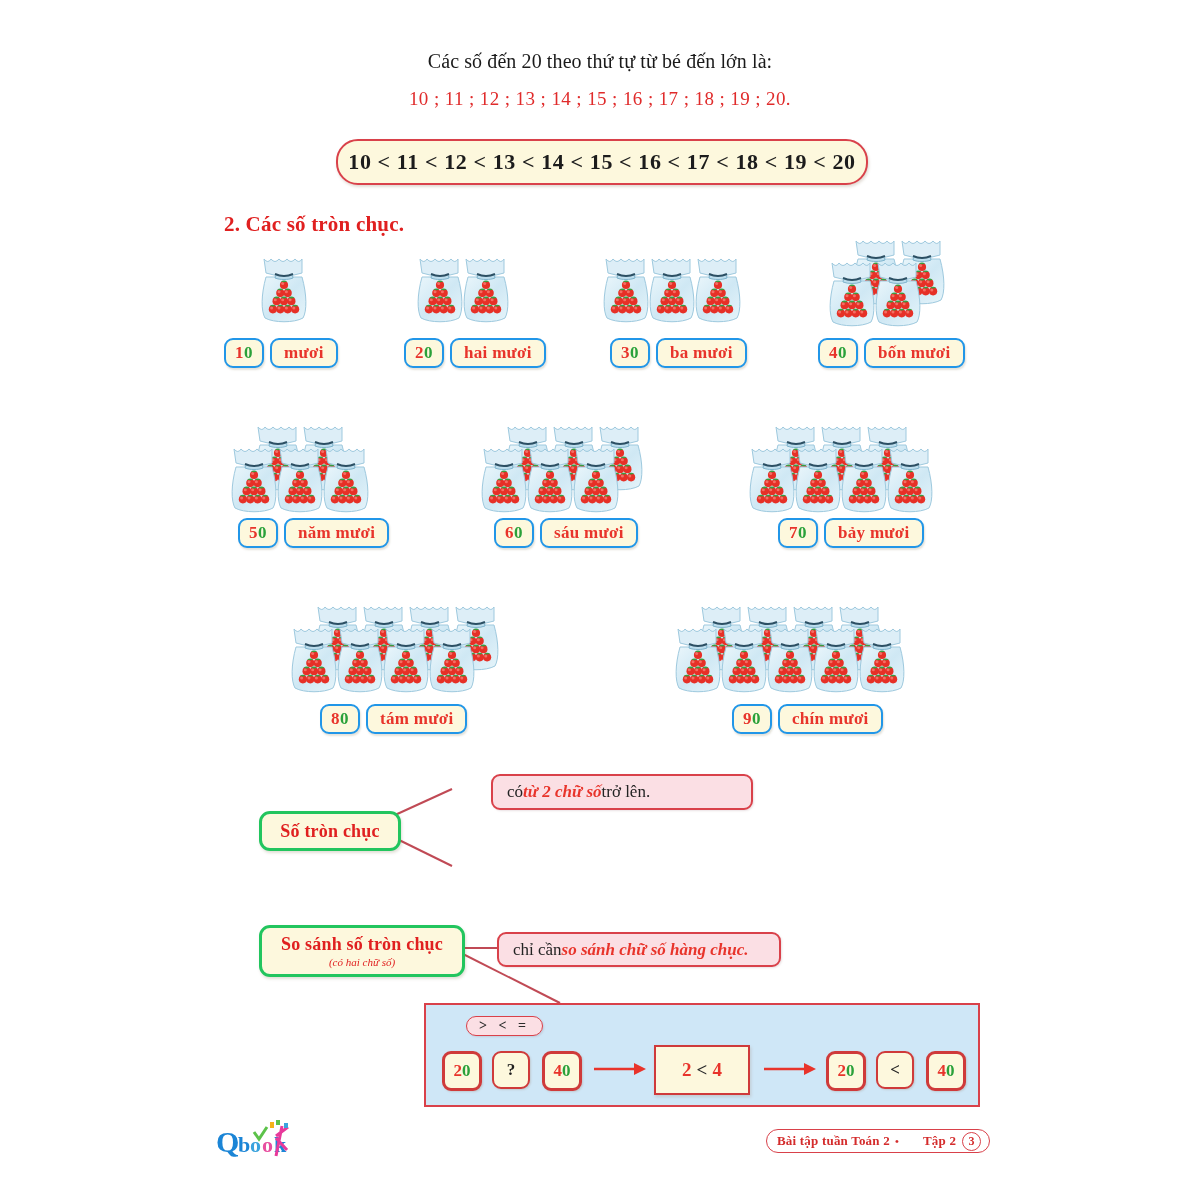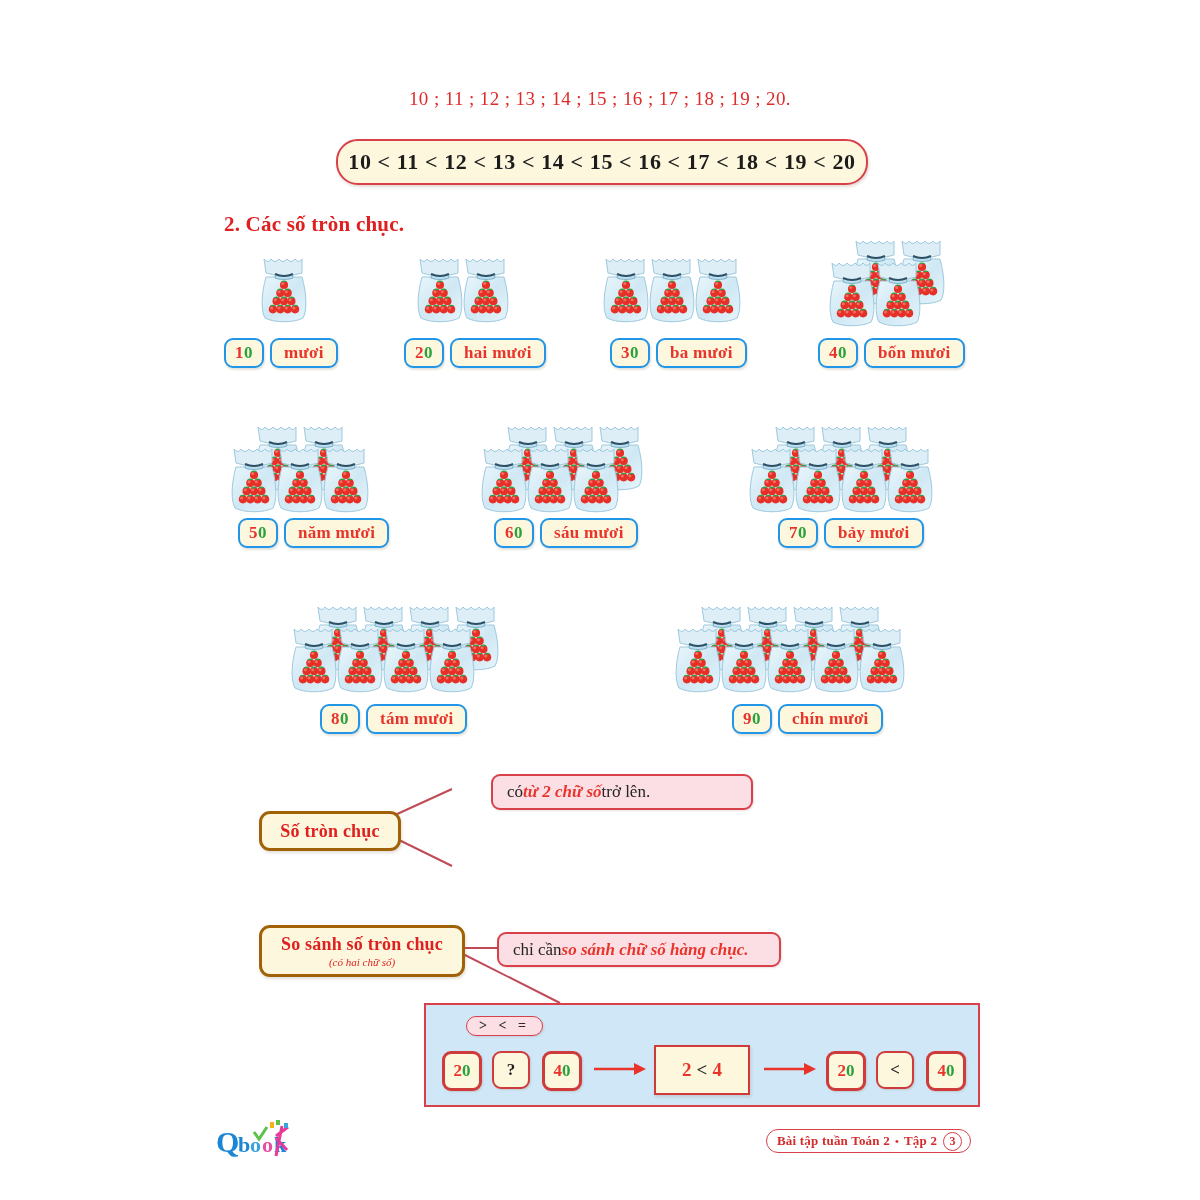--- a/index.html
+++ b/index.html
@@ -68,21 +68,21 @@
   }
   .numbox{padding:0 9px;font-size:17px;letter-spacing:.5px;}
   .wordbox{padding:0 12px;font-size:17px;color:#e8342b;letter-spacing:.3px;}
   .d-red{color:#e8342b;}
   .d-green{color:#2aa13a;}
 
   
   .cal-blue{
     position:absolute;
     background:#fdf8dd;
-    border:3px solid #a16207;
+    border:3px solid #22c55e;
     border-radius:11px;
     box-shadow:1px 2px 3px rgba(120,110,70,.22);
     display:flex;flex-direction:column;align-items:center;justify-content:center;
     text-align:center;
   }
   .cal-blue .t1{font-size:18px;font-weight:bold;color:#e02020;letter-spacing:.2px;}
   .cal-blue .t2{font-size:11px;font-style:italic;color:#e02020;margin-top:1px;}
   .cal-pink{
     position:absolute;
     background:#fbdfe4;
@@ -143,32 +143,33 @@
     position:absolute;left:766px;top:1129px;
     height:22px;
     border:1.5px solid #d9414a;
     border-radius:12px;
     display:flex;align-items:center;
     padding:0 8px 0 10px;
     font-size:13px;font-weight:bold;color:#d42c2c;
     letter-spacing:.2px;
   }
   .footer-pill .dot{margin:0 5px;font-size:11px;}
-  .footer-pill .tap{color:#d42c2c;}
+  .footer-pill .tap{color:#d42c2c;margin-left:19px;}
   .footer-pill .pg{
     margin-left:6px;
     width:17px;height:17px;border:1.3px solid #d9414a;border-radius:50%;
     display:flex;align-items:center;justify-content:center;font-size:12px;
   }
 </style>
 </head>
 <body>
 
 <div class="page">
 
+  <div class="intro-line">Các số đến 20 theo thứ tự từ bé đến lớn là:</div>
   <div class="seq-line">10 ; 11 ; 12 ; 13 ; 14 ; 15 ; 16 ; 17 ; 18 ; 19 ; 20.</div>
   <div class="cream-bar">
     <span>10 &lt; 11 &lt; 12 &lt; 13 &lt; 14 &lt; 15 &lt; 16 &lt; 17 &lt; 18 &lt; 19 &lt; 20</span>
   </div>
 
   <div class="sec-head">2. Các số tròn chục.</div>
 
   <div id="tens-host">
       <div class="group" style="left: 258px; top: 255px;">
         <div class="bags">

